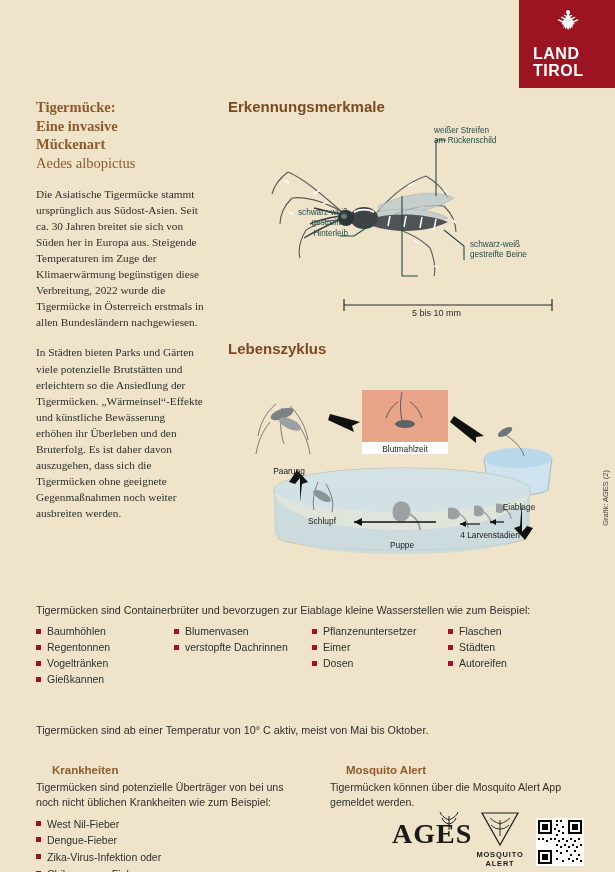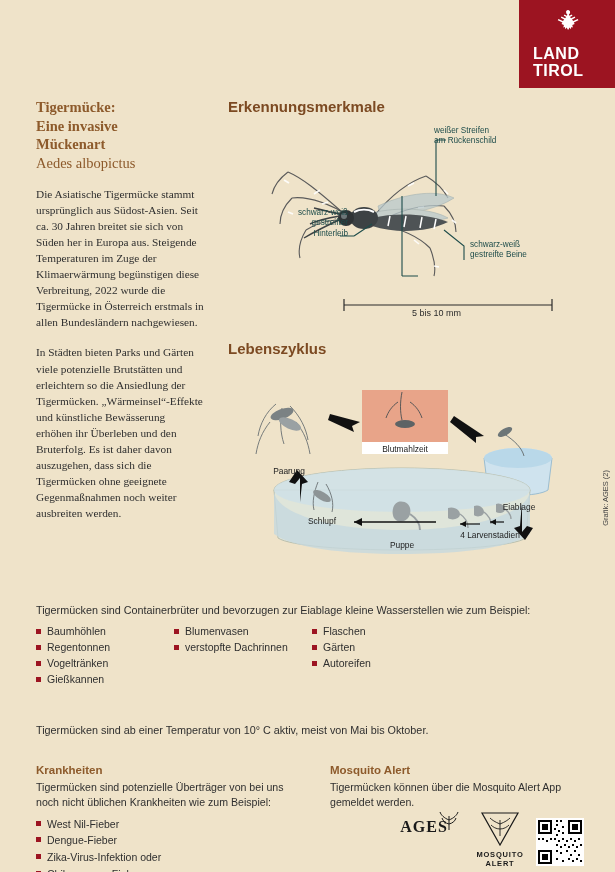--- a/index.html
+++ b/index.html
@@ -179,21 +179,21 @@
   .bottom-right {
     position: absolute;
     left: 330px;
     top: 764px;
     width: 255px;
   }
   .bot-head {
     font-size: 11.5px;
     font-weight: bold;
     color: #8d5a2b;
-    margin: 0 0 4px 0;
+    margin: 0 0 4px 16px;
   }
   .bot-text {
     font-size: 10.6px;
     line-height: 1.4;
     color: #2f2f2f;
     margin: 0 0 6px 0;
   }
   .disease-list .bullet-item {
     font-size: 10.5px;
     line-height: 1.6;
@@ -201,21 +201,21 @@
   
   .ages-logo {
     position: absolute;
     left: 392px;
     top: 818px;
     width: 64px;
     text-align: center;
   }
   .ages-word {
     font-family: "Liberation Serif", serif;
-    font-size: 16px;
+    font-size: 28px;
     font-weight: bold;
     letter-spacing: 1px;
     color: #1a1a1a;
   }
   .ma-logo {
     position: absolute;
     left: 470px;
     top: 812px;
     width: 60px;
     text-align: center;
@@ -438,23 +438,28 @@
     <div class="bullet-col">
       <div class="bullet-item">Baumhöhlen</div>
       <div class="bullet-item">Regentonnen</div>
       <div class="bullet-item">Vogeltränken</div>
       <div class="bullet-item">Gießkannen</div>
     </div>
     <div class="bullet-col">
       <div class="bullet-item">Blumenvasen</div>
       <div class="bullet-item">verstopfte Dachrinnen</div>
     </div>
+    <div class="bullet-col c3">
+      <div class="bullet-item">Pflanzenuntersetzer</div>
+      <div class="bullet-item">Eimer</div>
+      <div class="bullet-item">Dosen</div>
+    </div>
     <div class="bullet-col">
       <div class="bullet-item">Flaschen</div>
-      <div class="bullet-item">Gärten</div>
+      <div class="bullet-item">Städten</div>
       <div class="bullet-item">Autoreifen</div>
     </div>
   </div>
 
   <div class="temp-line">Tigermücken sind ab einer Temperatur von 10° C aktiv, meist von Mai bis Oktober.</div>
 
   <div class="bottom-left">
     <div class="bot-head">Krankheiten</div>
     <div class="bot-text">Tigermücken sind potenzielle Überträger von bei uns noch nicht üblichen Krankheiten wie zum Beispiel:</div>
     <div class="disease-list">

